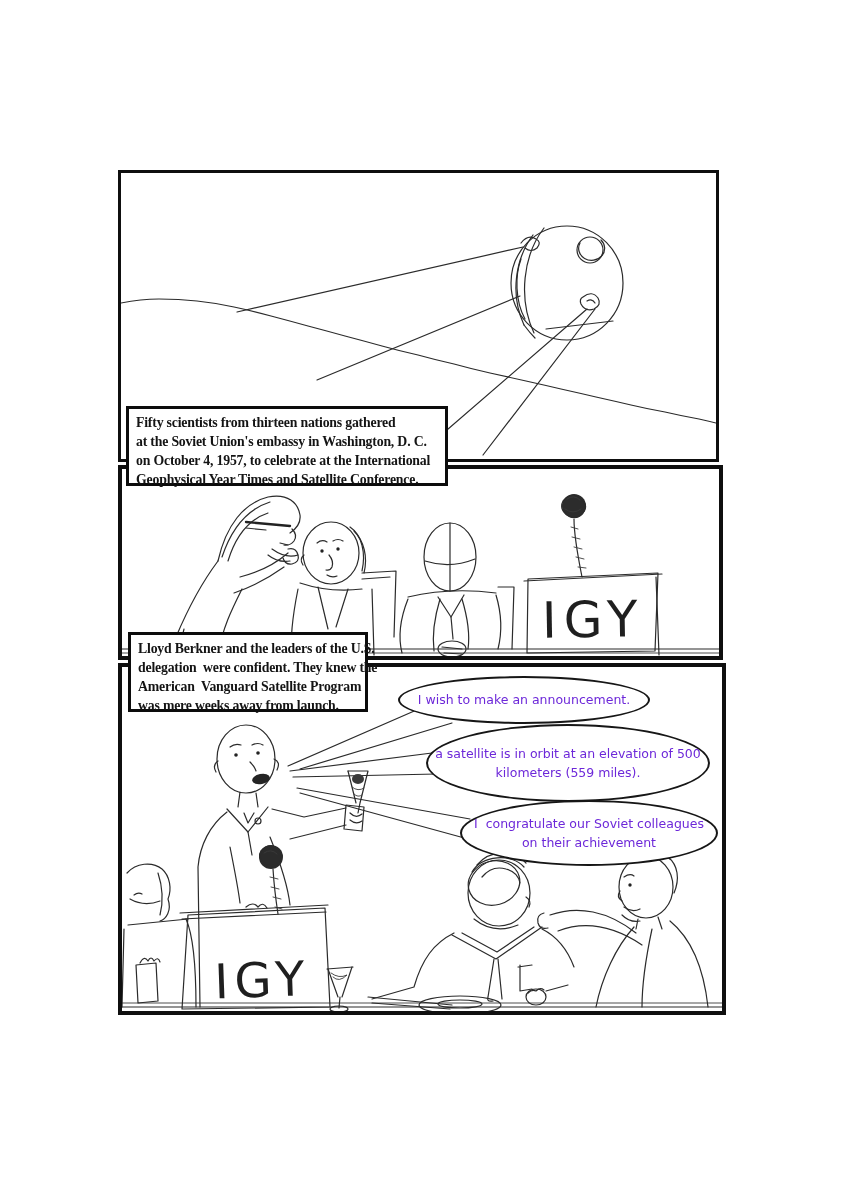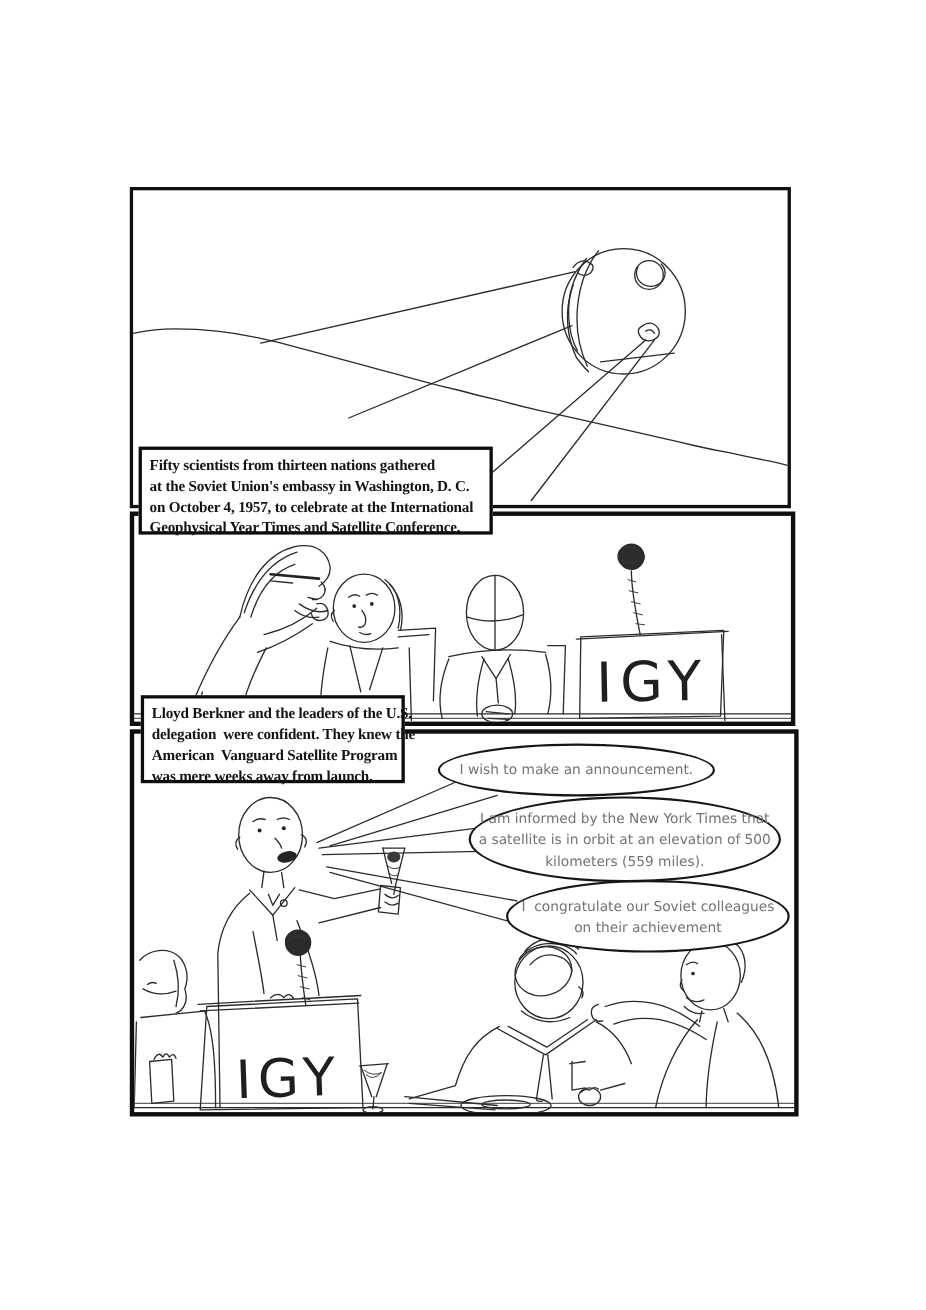--- a/index.html
+++ b/index.html
@@ -38,21 +38,21 @@
   .bubble{
     position:absolute;
     background:#ffffff;
     border:2px solid #161616;
     border-radius:50%;
     box-sizing:border-box;
     display:flex;flex-direction:column;
     align-items:center;justify-content:center;
     z-index:5;
     font-family:"DejaVu Sans",sans-serif;
-    color:#737373;
+    color:#6d28d9;
   }
   .bubble .bln{
     white-space:pre;
     font-size:12.5px;
     line-height:19.5px;
   }
   .sk{stroke:#2b2b2b;stroke-width:1.2;fill:none;stroke-linecap:round;stroke-linejoin:round;}
   .sk2{stroke:#222;stroke-width:2.4;fill:none;stroke-linecap:round;stroke-linejoin:round;}
   .skthin{stroke:#3a3a3a;stroke-width:0.9;fill:none;stroke-linecap:round;}
   .igy-text{
@@ -316,21 +316,20 @@
   <div class="ln">delegation  were confident. They knew the</div>
   <div class="ln">American  Vanguard Satellite Program</div>
   <div class="ln">was mere weeks away from launch.</div>
 </div>
 
 <div class="bubble" style="left:398px;top:676px;width:252px;height:48px;">
   <div class="bln">I wish to make an announcement.</div>
 </div>
 
 <div class="bubble" style="left:426px;top:724px;width:284px;height:78px;">
-  <div class="bln">I am informed by the New York Times that</div>
   <div class="bln">a satellite is in orbit at an elevation of 500</div>
   <div class="bln">kilometers (559 miles).</div>
 </div>
 
 <div class="bubble" style="left:460px;top:800px;width:258px;height:66px;">
   <div class="bln">I  congratulate our Soviet colleagues</div>
   <div class="bln">on their achievement</div>
 </div>
 
 </body></html>

